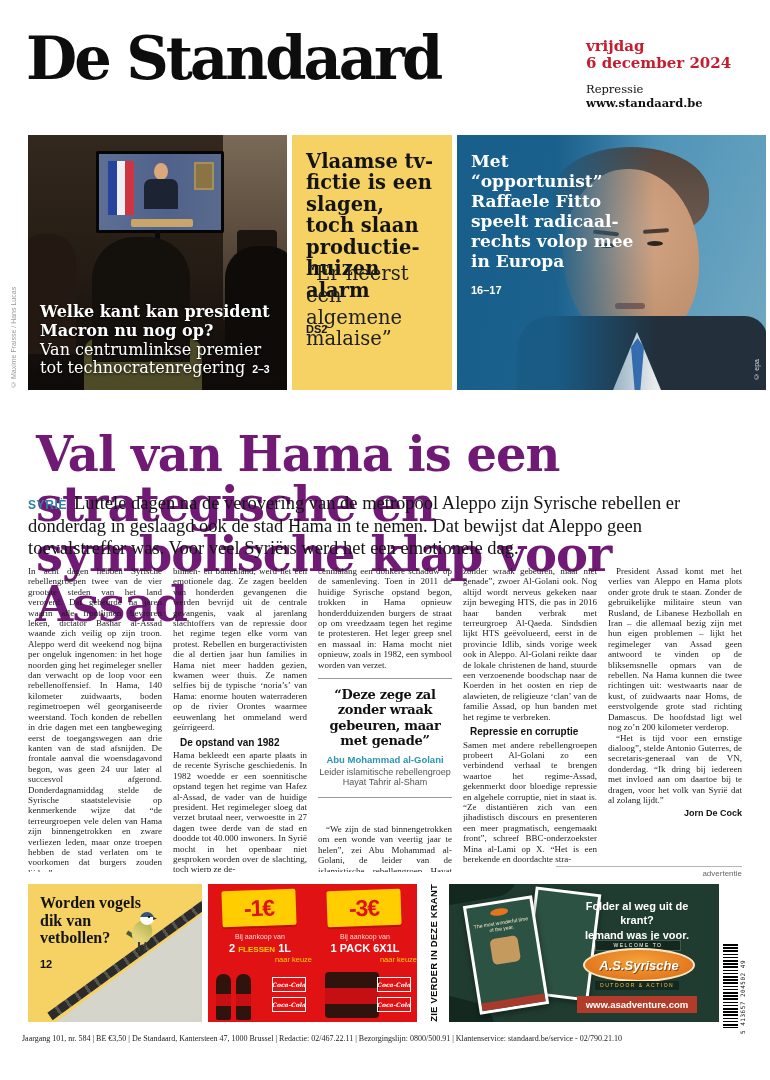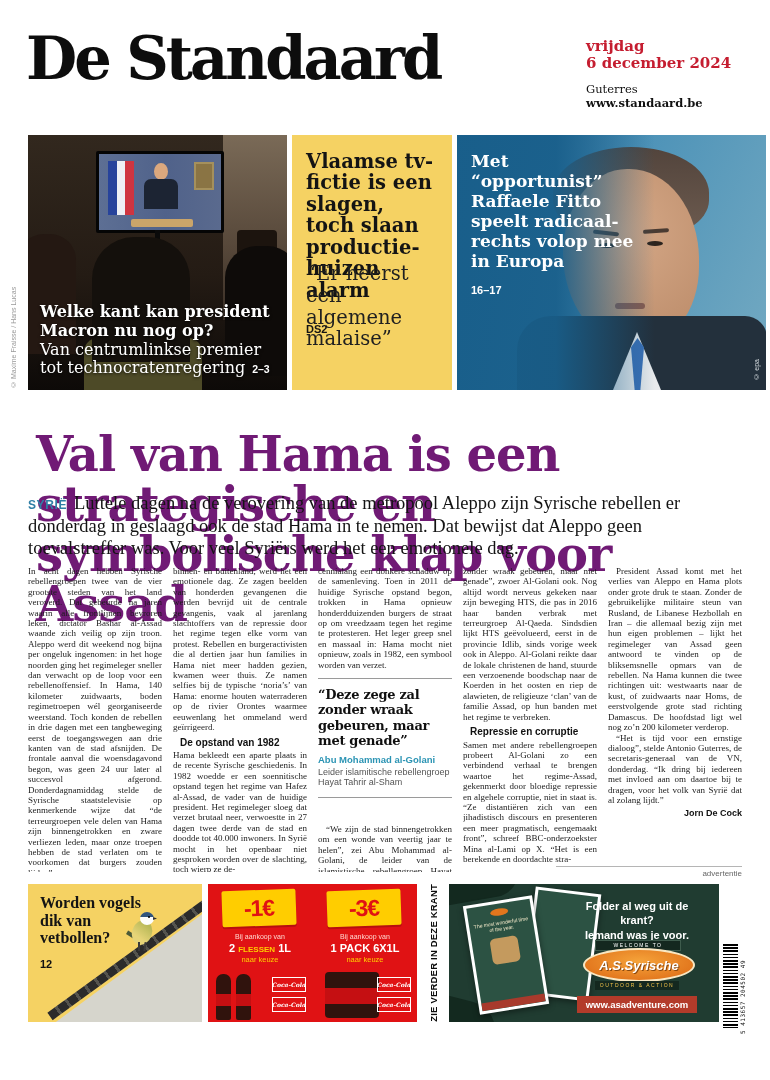--- a/index.html
+++ b/index.html
@@ -84,21 +84,21 @@
     letter-spacing:.6px;margin-right:7px}
 
   .col{position:absolute;top:566px;width:134px;height:306px;overflow:hidden;
     font-size:9px;line-height:10.4px;text-align:justify;color:#1c1c1c}
   .c1{left:28px}.c2{left:173px}.c3{left:318px}.c4{left:463px}.c5{left:608px}
   .col p{margin:0}
   .col p.ind{text-indent:8px}
   .subhead{font-family:"Liberation Sans",sans-serif;font-weight:bold;font-size:10px;
     margin:5px 7px 2px;text-align:left;color:#111}
   .qbox{border-top:1px solid #9a9a9a;border-bottom:1px solid #9a9a9a;margin:8px 0 26px;
-    padding:8px 0 9px;text-align:left}
+    padding:8px 0 9px;text-align:center}
   .qtext{font-family:"DejaVu Serif",serif;font-weight:bold;font-size:13px;line-height:1.18;
     letter-spacing:-.3px;color:#101010}
   .qauthor{font-family:"Liberation Sans",sans-serif;font-weight:bold;font-size:9.5px;color:#2b94b4;margin-top:7px}
   .qrole{font-family:"Liberation Sans",sans-serif;font-size:9px;color:#555;line-height:1.18;margin-top:1px}
   .byline{text-align:right;font-family:"Liberation Sans",sans-serif;font-weight:bold;font-size:9px;margin-top:3px;color:#111}
 
   
   .ad-rule{position:absolute;left:556px;top:866px;width:186px;height:1px;background:#b5b5b5}
   .ad-label{position:absolute;right:28px;top:869px;font-family:"Liberation Sans",sans-serif;font-size:8px;color:#666}
 
@@ -125,21 +125,21 @@
     overflow:hidden;font-family:"Liberation Sans",sans-serif}
   .offer{position:absolute;top:0;height:138px;width:104px}
   .o1{left:0}.o2{left:105px}
   .tag{position:absolute;top:6px;left:14px;width:74px;height:36px;background:#ffcd00;
     transform:rotate(-2deg);display:flex;align-items:center;justify-content:center;
     font-weight:bold;color:#e01214;font-size:23px;letter-spacing:-1px;border-radius:2px;
     box-shadow:0 2px 0 rgba(0,0,0,.18)}
   .o-intro{position:absolute;top:49px;width:100%;text-align:center;color:#ffd7cf;font-size:7px}
   .o-main{position:absolute;top:58px;width:100%;text-align:center;color:#fff;font-weight:bold;font-size:11px}
   .o-main .word{color:#ffcd00;font-size:8px}
-  .o-outro{position:absolute;top:71px;width:100%;text-align:center;color:#ffcd00;font-size:7.5px}
+  .o-outro{position:absolute;top:71px;width:100%;text-align:right;color:#ffcd00;font-size:7.5px}
   .bottle{position:absolute;bottom:2px;width:15px;height:46px;background:#30130d;border-radius:7px 7px 2px 2px}
   .bottle:before{content:"";position:absolute;left:0;top:20px;width:100%;height:12px;background:#c50f12}
   .sixpack{position:absolute;left:12px;bottom:4px;width:54px;height:46px;background:#30130d;border-radius:4px}
   .sixpack:before{content:"";position:absolute;left:0;top:16px;width:100%;height:16px;background:#c50f12}
   .clogo{position:absolute;width:32px;height:13px;border:1px solid #fff;color:#fff;
     font-family:"DejaVu Serif",serif;font-style:italic;font-weight:bold;font-size:6px;
     display:flex;align-items:center;justify-content:center;white-space:nowrap}
 
   .strip{position:absolute;left:417px;top:884px;width:32px;height:138px;background:#fff;
     display:flex;align-items:center;justify-content:center}
@@ -185,21 +185,21 @@
 </style>
 </head>
 <body>
 
 <div class="page">
 
   <div class="mast-title">De Standaard</div>
   <div class="mast-info">
     <div class="mi-date">vrijdag</div>
     <div class="mi-date">6 december 2024</div>
-    <div class="mi-city">Guterres</div>
+    <div class="mi-city">Repressie</div>
     <div class="mi-site">www.standaard.be</div>
   </div>
 
   <div class="vert-credit credit-macron">© Maxime Fraisse / Hans Lucas</div>
   <div class="teaser t-macron">
     <div class="room">
       <div class="fireplace"></div>
       <div class="fire-inner"></div>
       <div class="candle" style="right:14px;top:150px"></div>
       <div class="flame" style="right:14px;top:145px"></div>
@@ -356,14 +356,15 @@
     </div>
     <div class="logo-welcome">WELCOME TO</div>
     <div class="logo-oval">A.S.Syrische</div>
     <div class="logo-outdoor">OUTDOOR &amp; ACTION</div>
     <div class="adv-url">www.asadventure.com</div>
   </div>
 
   <div class="barcode"></div>
   <div class="barcode-num">5 413657 204502 49</div>
 
+  <div class="footer">Jaargang 101, nr. 584 | BE €3,50 | De Standaard, Kantersteen 47, 1000 Brussel | Redactie: 02/467.22.11 | Bezorgingslijn: 0800/500.91 | Klantenservice: standaard.be/service - 02/790.21.10</div>
 
 </div>
 
 </body></html>

